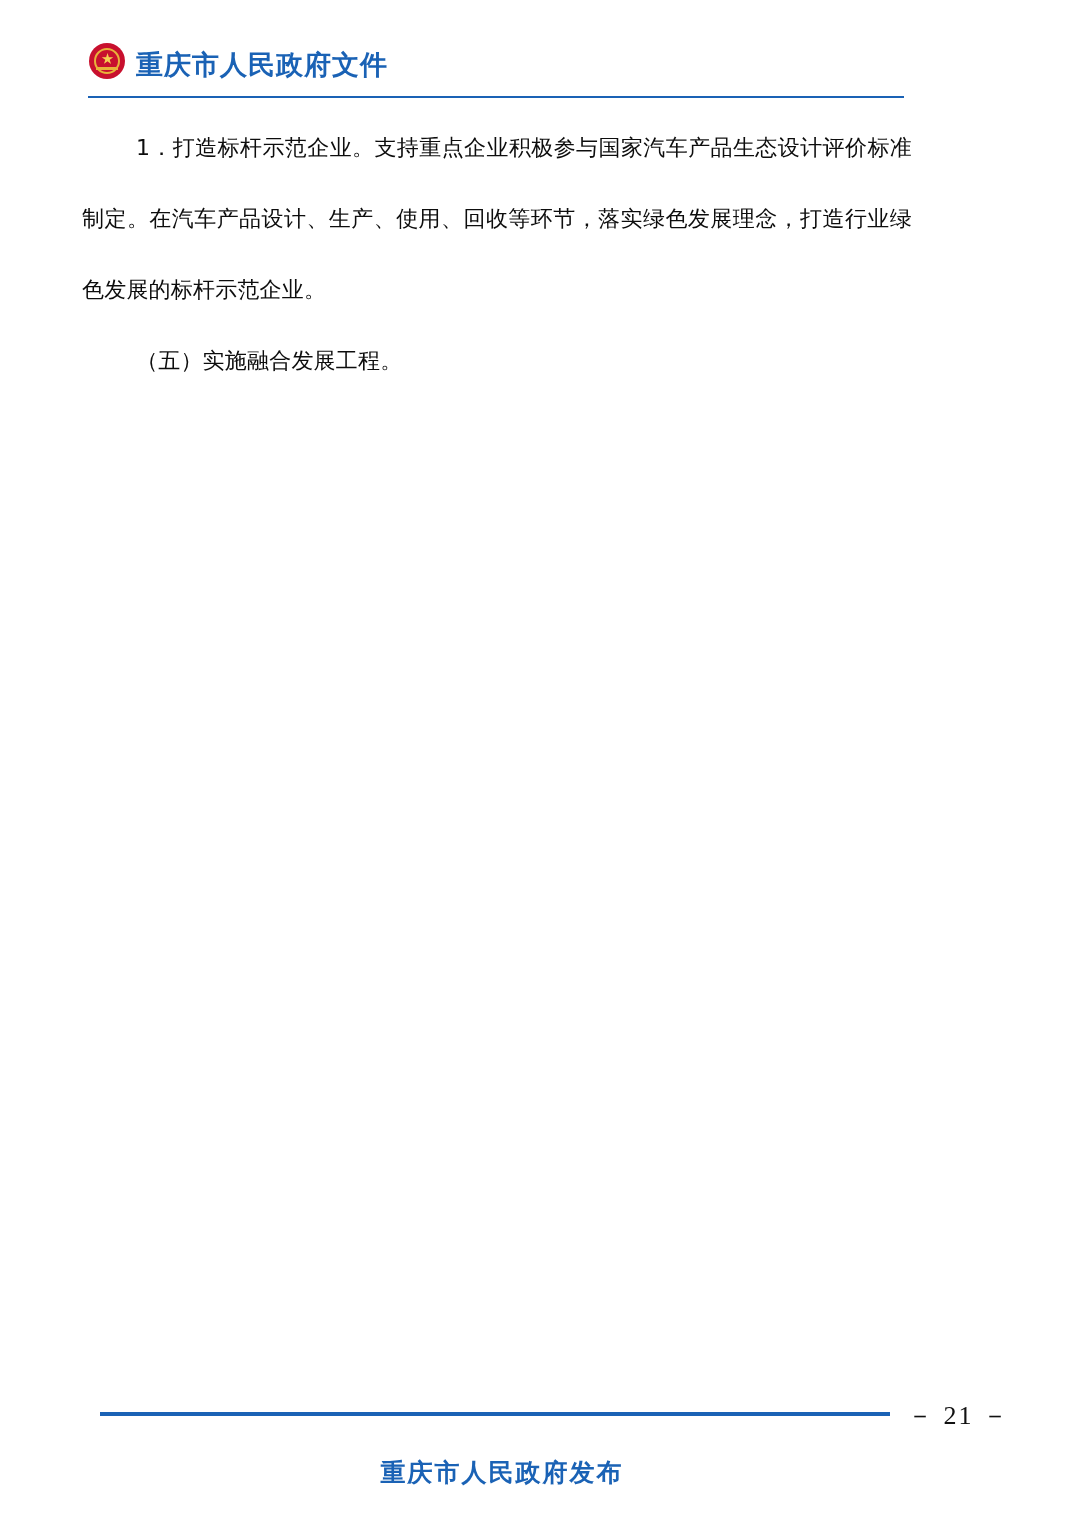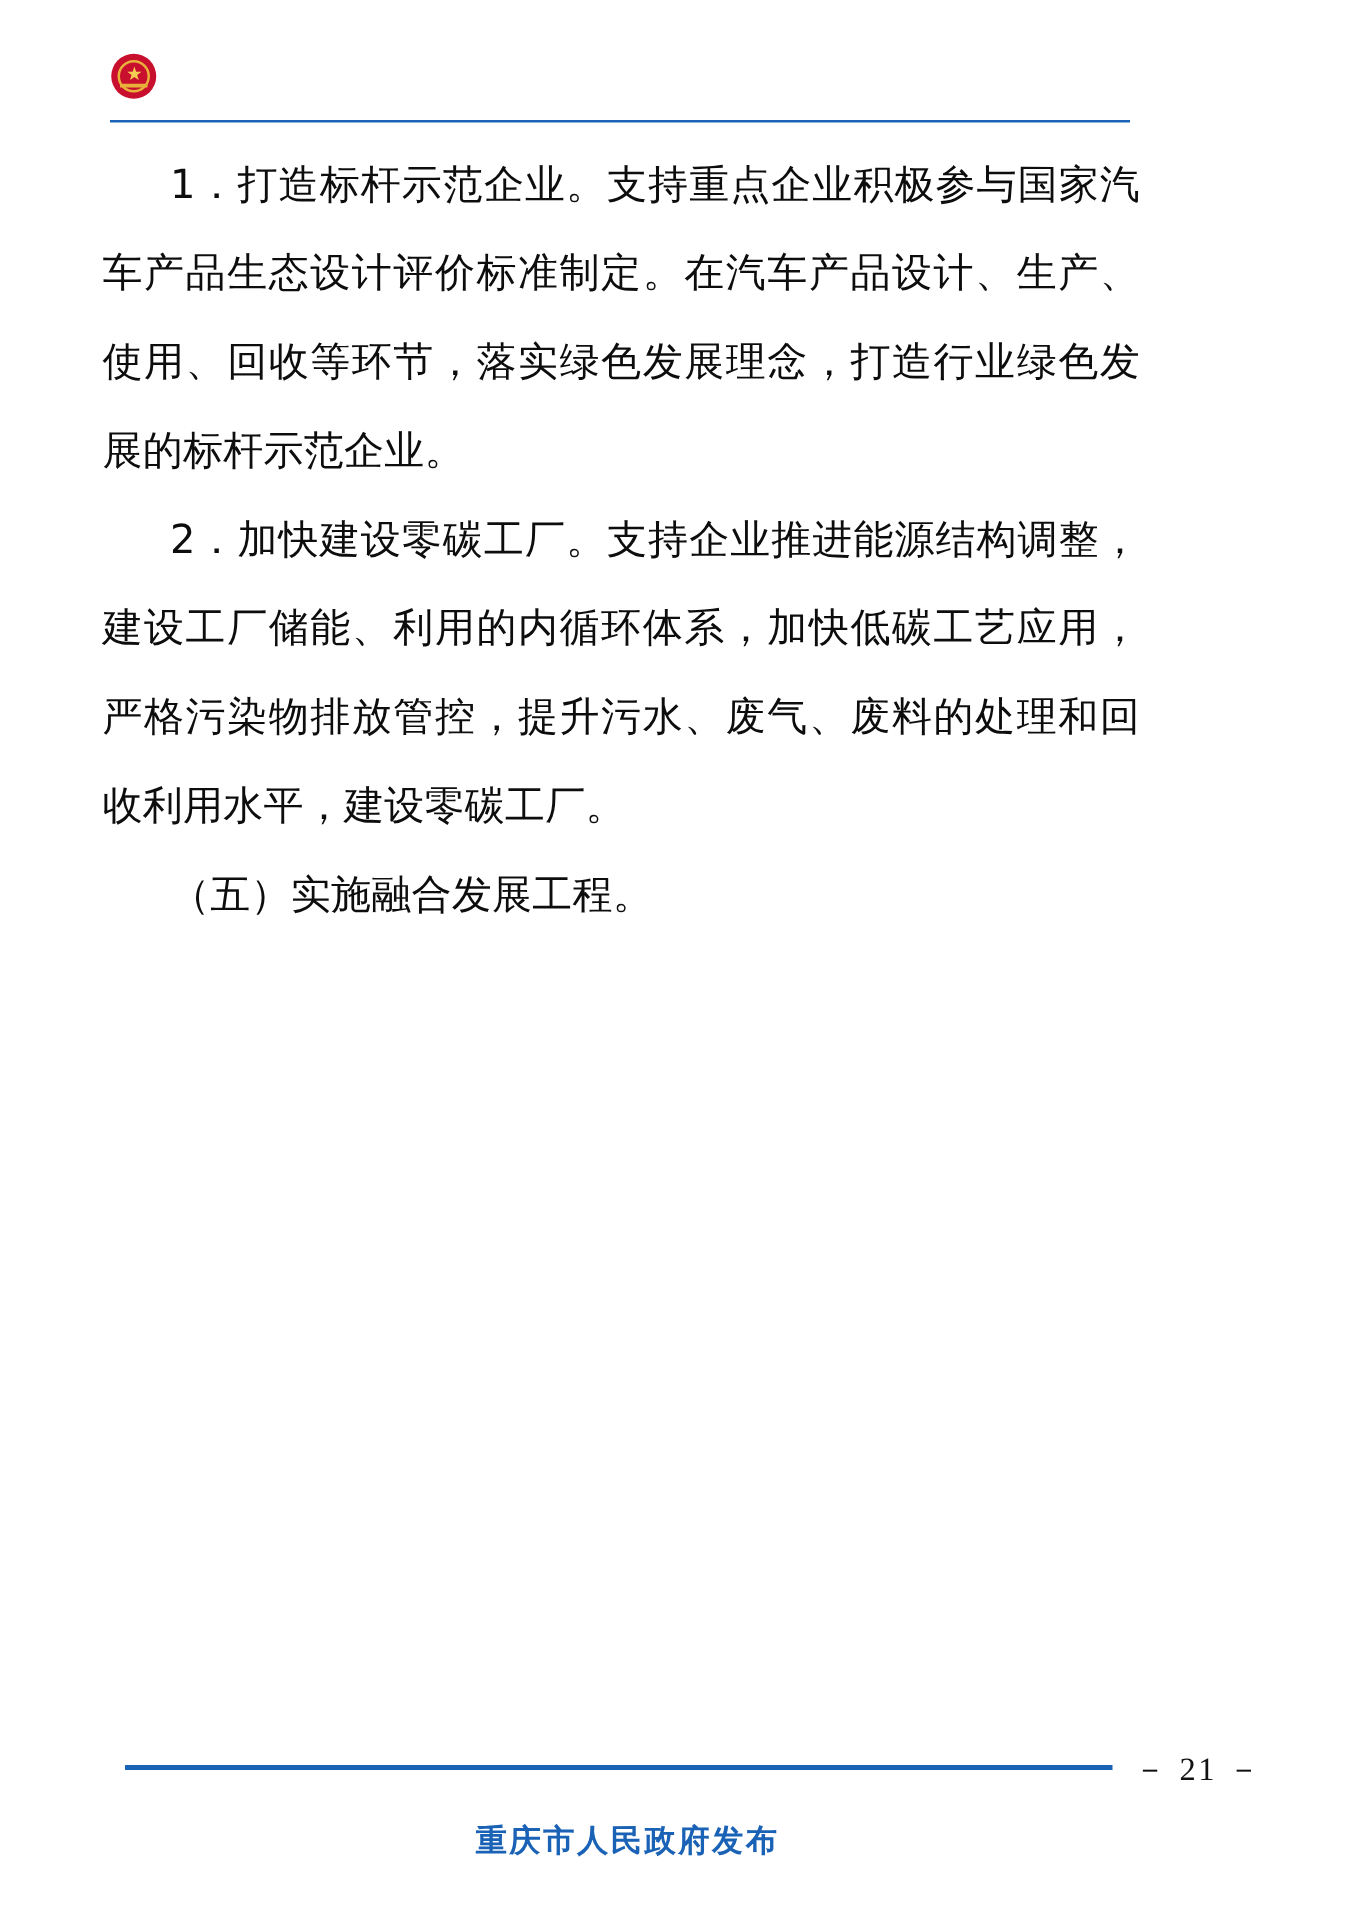--- a/index.html
+++ b/index.html
@@ -94,21 +94,21 @@
 
   
   .content {
     position: absolute;
     top: 112px;
     left: 82px;
     width: 830px;
   }
   .para {
     font-family: "DejaVu Sans", sans-serif;
-    font-size: 32px;
+    font-size: 22px;
     line-height: 71px;
     color: #0d0d0d;
     text-align: justify;
     text-justify: inter-ideograph;
     margin: 0;
     letter-spacing: 0.2px;
   }
   .para.indent {
     text-indent: 54px;
   }
@@ -162,27 +162,27 @@
 <div class="page">
 
   <div class="header">
     <div class="header-row">
       <span class="emblem">
         <span class="circle"></span>
         <span class="gear"></span>
         <span class="star">★</span>
         <span class="bar"></span>
       </span>
+      <span class="header-title">重庆市人民政府文件</span>
     </div>
   </div>
   <div class="header-rule"></div>
 
   <div class="content">
     <p class="para indent">1．打造标杆示范企业。支持重点企业积极参与国家汽车产品生态设计评价标准制定。在汽车产品设计、生产、使用、回收等环节，落实绿色发展理念，打造行业绿色发展的标杆示范企业。</p>
-    <p class="para indent">2．加快建设零碳工厂。支持企业推进能源结构调整，建设工厂储能、利用的内循环体系，加快低碳工艺应用，严格污染物排放管控，提升污水、废气、废料的处理和回收利用水平，建设零碳工厂。</p>
     <p class="para serif-indent">（五）实施融合发展工程。</p>
   </div>
 
   <div class="footer">
     <div class="footer-rule"></div>
     <div class="page-number">－ 21 －</div>
     <div class="footer-publisher">重庆市人民政府发布</div>
   </div>
 
 </div>

